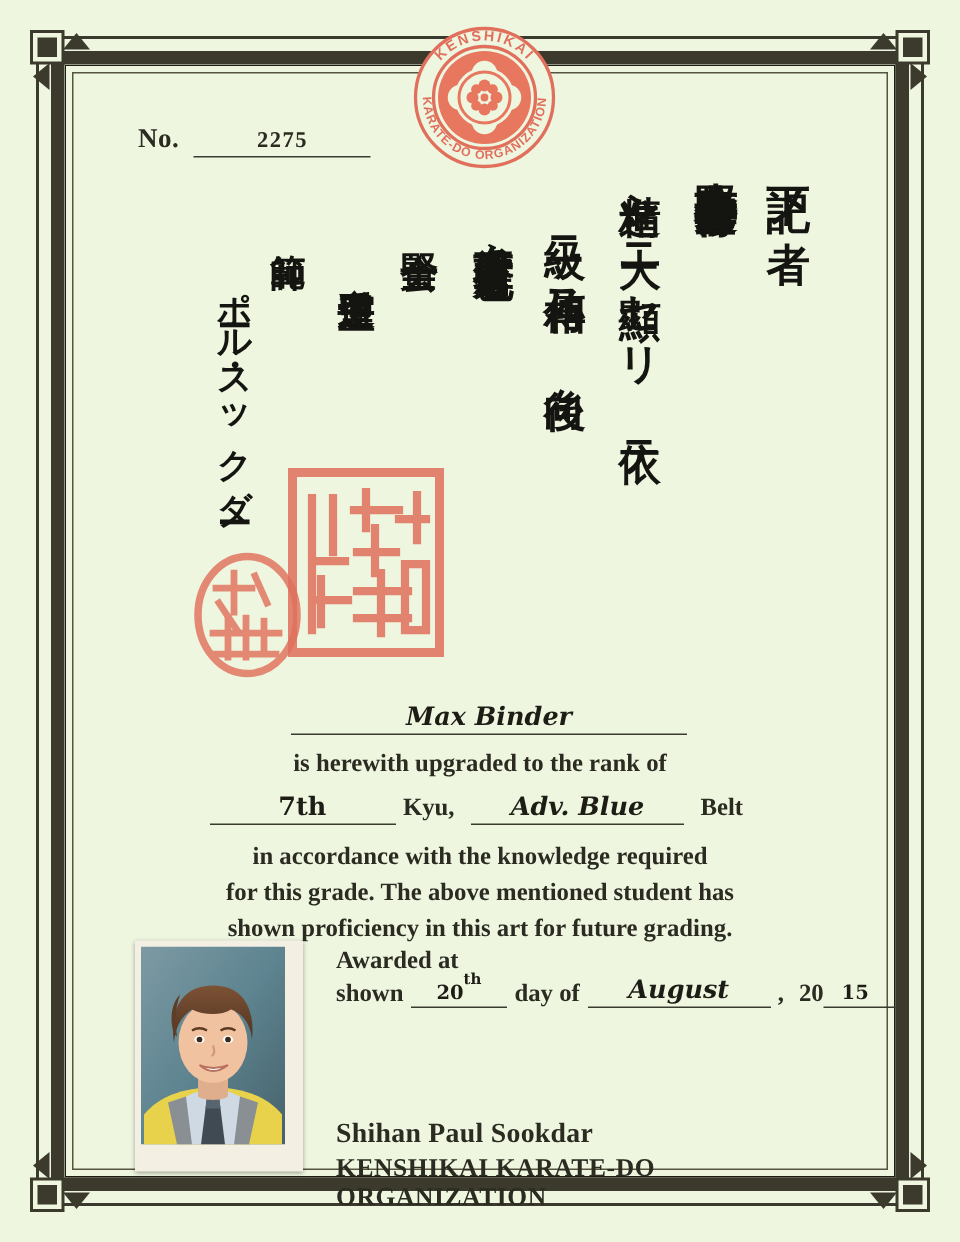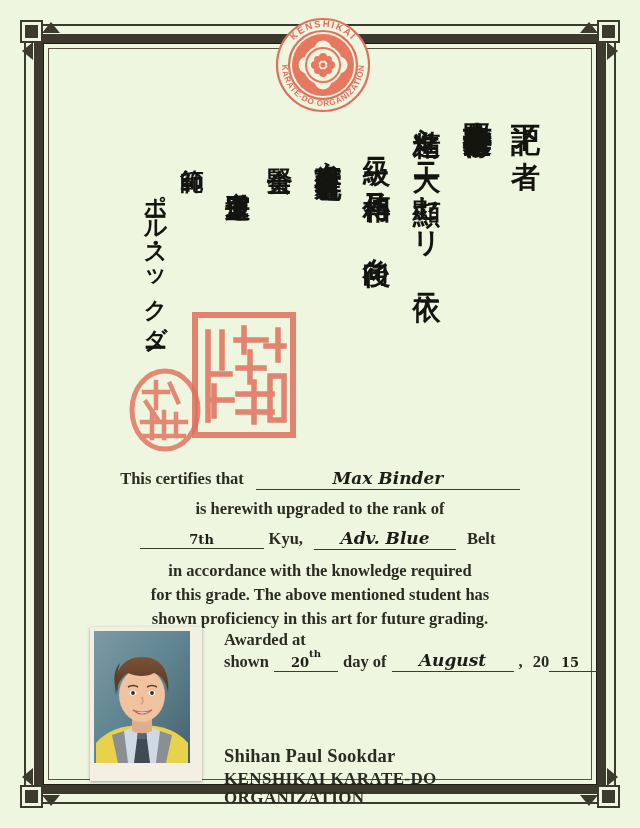--- a/index.html
+++ b/index.html
@@ -199,21 +199,21 @@
     border-bottom: 1.6px solid #3a3a2e;
     text-align: center;
     font-family: "DejaVu Serif", serif;
     font-style: italic;
     font-weight: bold;
     font-size: 17px;
     color: #1d1d16;
     padding: 0 6px 1px 6px;
   }
   .fill-name  { width: 252px; margin-left: 12px; }
-  .fill-kyu   { width: 112px; font-style: normal; font-size: 13px; }
+  .fill-kyu   { width: 112px; font-style: normal; font-size: 17px; }
   .fill-belt  { width: 130px; margin: 0 6px; }
   .fill-day   { width: 52px;  font-style: normal; font-size: 13px; }
   .fill-month { width: 110px; }
   .fill-year  { width: 42px;  font-style: normal; font-size: 13px; }
   .lbl { padding: 0 5px; }
   .para {
     text-align: center;
     line-height: 1.45;
     font-size: 16.5px;
     font-weight: bold;
@@ -329,20 +329,24 @@
       </g>
       <text font-family="'Liberation Sans', sans-serif" font-size="9.5" font-weight="bold" fill="#e0705c" letter-spacing="1.6">
         <textPath href="#arcTop" startOffset="50%" text-anchor="middle">KENSHIKAI</textPath>
       </text>
       <text font-family="'Liberation Sans', sans-serif" font-size="8.2" font-weight="bold" fill="#e0705c" letter-spacing="0.7">
         <textPath href="#arcBot" startOffset="50%" text-anchor="middle">KARATE-DO ORGANIZATION</textPath>
       </text>
     </svg>
   </div>
 
+  <div class="cert-no">
+    <span class="cert-no-label">No.</span>
+    <span class="cert-no-value">2275</span>
+  </div>
 
   <div class="jp-area">
     <div class="jp-col jp-c1">下記ノ者</div>
     <div class="jp-col jp-c2">古典賢士会空手道修行二</div>
     <div class="jp-col jp-c3">精進シ大ニ顯セリ　依テ</div>
     <div class="jp-col jp-c4">級ニ相傳ス　向後</div>
     <div class="jp-col jp-c5">益々研磨可有之者也</div>
     <div class="jp-col jp-c6">賢士会</div>
     <div class="jp-col jp-c7">空手道連盟</div>
     <div class="jp-col jp-c8">師範</div>
@@ -365,21 +369,20 @@
       <ellipse cx="37" cy="42" rx="33" ry="39" fill="none" stroke="#e0705c" stroke-width="5"></ellipse>
       <g stroke="#e0705c" stroke-width="4.5" fill="none" stroke-linecap="square">
         <path d="M16,24 L40,24 M28,14 L28,40 M42,16 L50,34 M18,34 L30,52"></path>
         <path d="M14,54 L58,54 M24,44 L24,70 M36,44 L36,70 M48,46 L48,68 M16,68 L56,68"></path>
       </g>
     </svg>
   </div>
 
   <div class="body-text">
     <div class="line">
-      <span>This certifies that</span>
       <span class="fill fill-name">Max Binder</span>
     </div>
     <div class="line">
       <span>is herewith upgraded to the rank of</span>
     </div>
     <div class="line">
       <span class="fill fill-kyu">7th</span>
       <span class="lbl">Kyu,</span>
       <span class="fill fill-belt">Adv. Blue</span>
       <span class="lbl">Belt</span>

